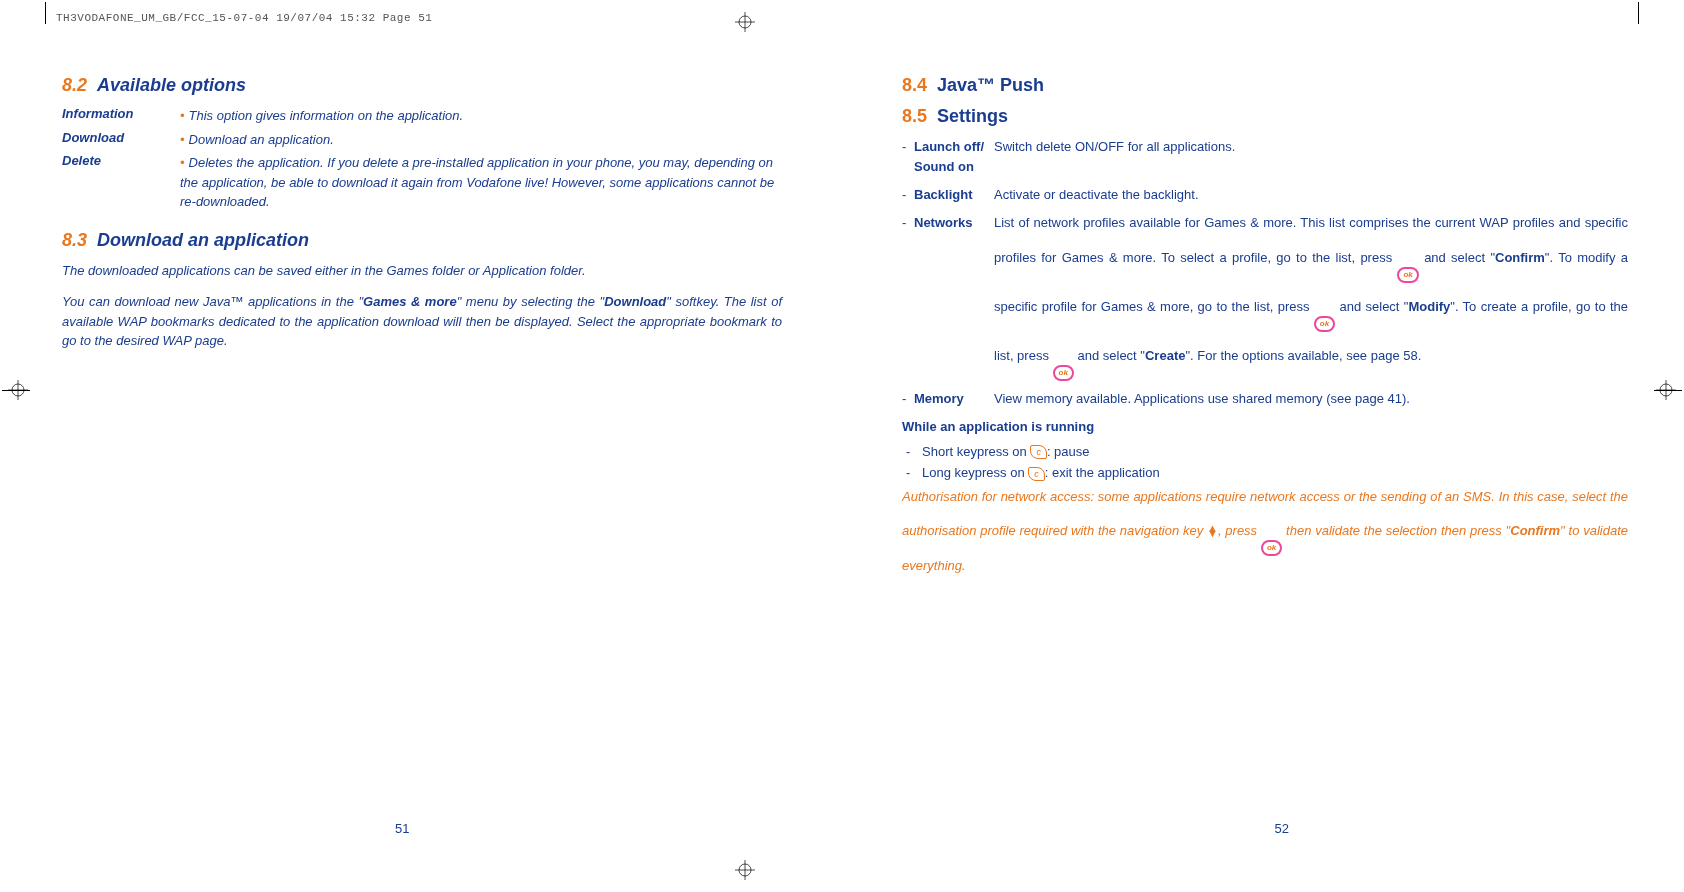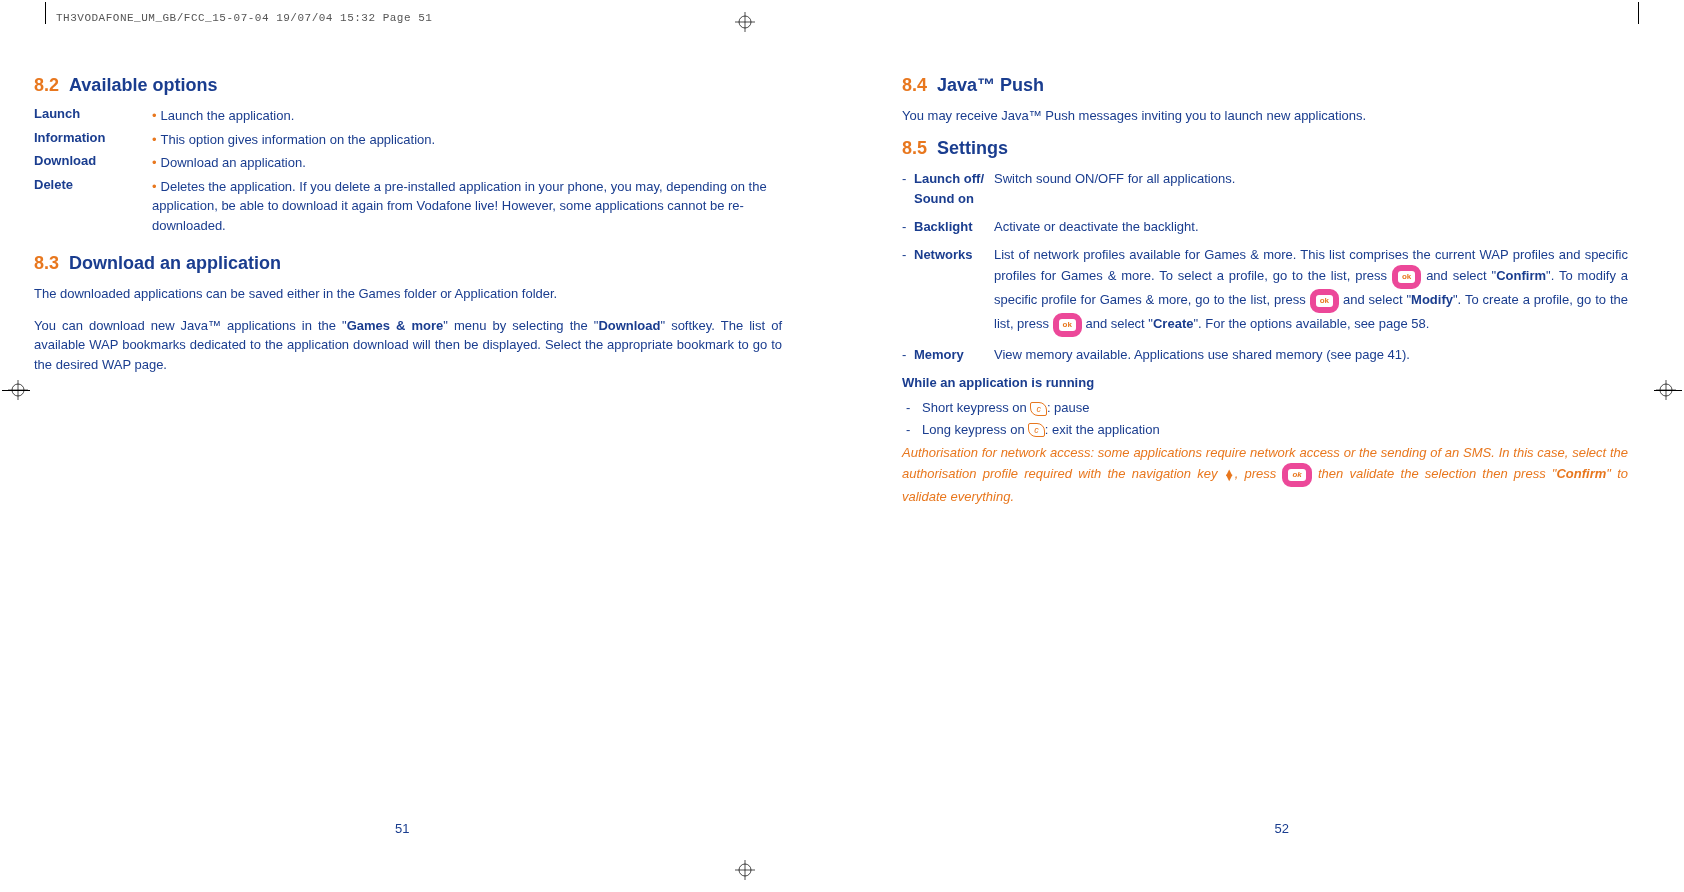--- a/index.html
+++ b/index.html
@@ -32,21 +32,22 @@
     .trim-line-h-right { position: absolute; right: 2px; top: 390px; width: 28px; height: 1px; background: #000; }
 
     .page-container {
       position: absolute;
       top: 55px;
       display: flex;
       width: 100%;
     }
     .left-page {
       width: 50%;
-      padding: 20px 60px 20px 34px;
+      padding: 20px 60px 20px 62px;
+      font-style: italic;
     }
     .right-page {
       width: 50%;
       padding: 20px 56px 20px 60px;
     }
     .section-heading {
       font-size: 18px;
       font-weight: bold;
       margin-bottom: 10px;
       color: #1a3d8f;
@@ -61,28 +62,30 @@
     .bold { font-weight: bold; }
 
     .setting-row { display: flex; margin-bottom: 8px; align-items: flex-start; line-height: 1.55; text-align: justify; }
     .setting-dash { width: 12px; flex-shrink: 0; }
     .setting-label { font-weight: bold; width: 80px; flex-shrink: 0; }
     .setting-desc { flex: 1; }
     .subheading { font-weight: bold; margin: 10px 0 10px 0; }
 
     .key-icon {
       display: inline-block;
-      border: 6px solid #ec4899;
+      border: 2px solid #ec4899;
       border-radius: 9px;
       font-size: 8px;
       padding: 0 4px;
       color: #e8771e;
       vertical-align: middle;
       line-height: 12px;
+      font-style: italic;
       font-weight: bold;
+      margin-top: 33px;
     }
     .key-icon-c {
       display: inline-block;
       border: 1px solid #e8771e;
       border-top-left-radius: 2px;
       border-top-right-radius: 8px;
       border-bottom-left-radius: 8px;
       border-bottom-right-radius: 2px;
       font-size: 9px;
       padding: 0 5px;
@@ -131,24 +134,20 @@
 <div class="header-info">TH3VODAFONE_UM_GB/FCC_15-07-04  19/07/04  15:32  Page 51</div>
 
 <div class="page-container">
 
   <div class="left-page">
     <div class="section-heading">
       <span class="num">8.2</span><span>Available options</span>
     </div>
     <div class="options-table">
       <div class="option-row">
-        <div class="option-label">Launch</div>
-        <div class="option-desc"><span class="option-bullet">•</span><span>Launch the application.</span></div>
-      </div>
-      <div class="option-row">
         <div class="option-label">Information</div>
         <div class="option-desc"><span class="option-bullet">•</span><span>This option gives information on the application.</span></div>
       </div>
       <div class="option-row">
         <div class="option-label">Download</div>
         <div class="option-desc"><span class="option-bullet">•</span><span>Download an application.</span></div>
       </div>
       <div class="option-row">
         <div class="option-label">Delete</div>
         <div class="option-desc"><span class="option-bullet">•</span><span>Deletes the application. If you delete a pre-installed application in your phone, you may, depending on the application, be able to download it again from Vodafone live! However, some applications cannot be re-downloaded.</span></div>
@@ -161,30 +160,29 @@
     <div class="para">The downloaded applications can be saved either in the Games folder or Application folder.</div>
     <div class="para">
       <span>You can download new Java™ applications in the "</span><span class="bold">Games &amp; more</span><span>" menu by selecting the "</span><span class="bold">Download</span><span>" softkey. The list of available WAP bookmarks dedicated to the application download will then be displayed. Select the appropriate bookmark to go to the desired WAP page.</span>
     </div>
   </div>
 
   <div class="right-page">
     <div class="section-heading">
       <span class="num">8.4</span><span>Java™ Push</span>
     </div>
-    <div class="para">You may receive Java™ Push messages inviting you to launch new applications.</div>
 
     <div class="section-heading">
       <span class="num">8.5</span><span>Settings</span>
     </div>
 
     <div class="setting-row">
       <div class="setting-dash">-</div>
       <div class="setting-label"><span>Launch off/</span><br><span>Sound on</span></div>
-      <div class="setting-desc">Switch sound ON/OFF for all applications.</div>
+      <div class="setting-desc">Switch delete ON/OFF for all applications.</div>
     </div>
 
     <div class="setting-row">
       <div class="setting-dash">-</div>
       <div class="setting-label">Backlight</div>
       <div class="setting-desc">Activate or deactivate the backlight.</div>
     </div>
 
     <div class="setting-row">
       <div class="setting-dash">-</div>

